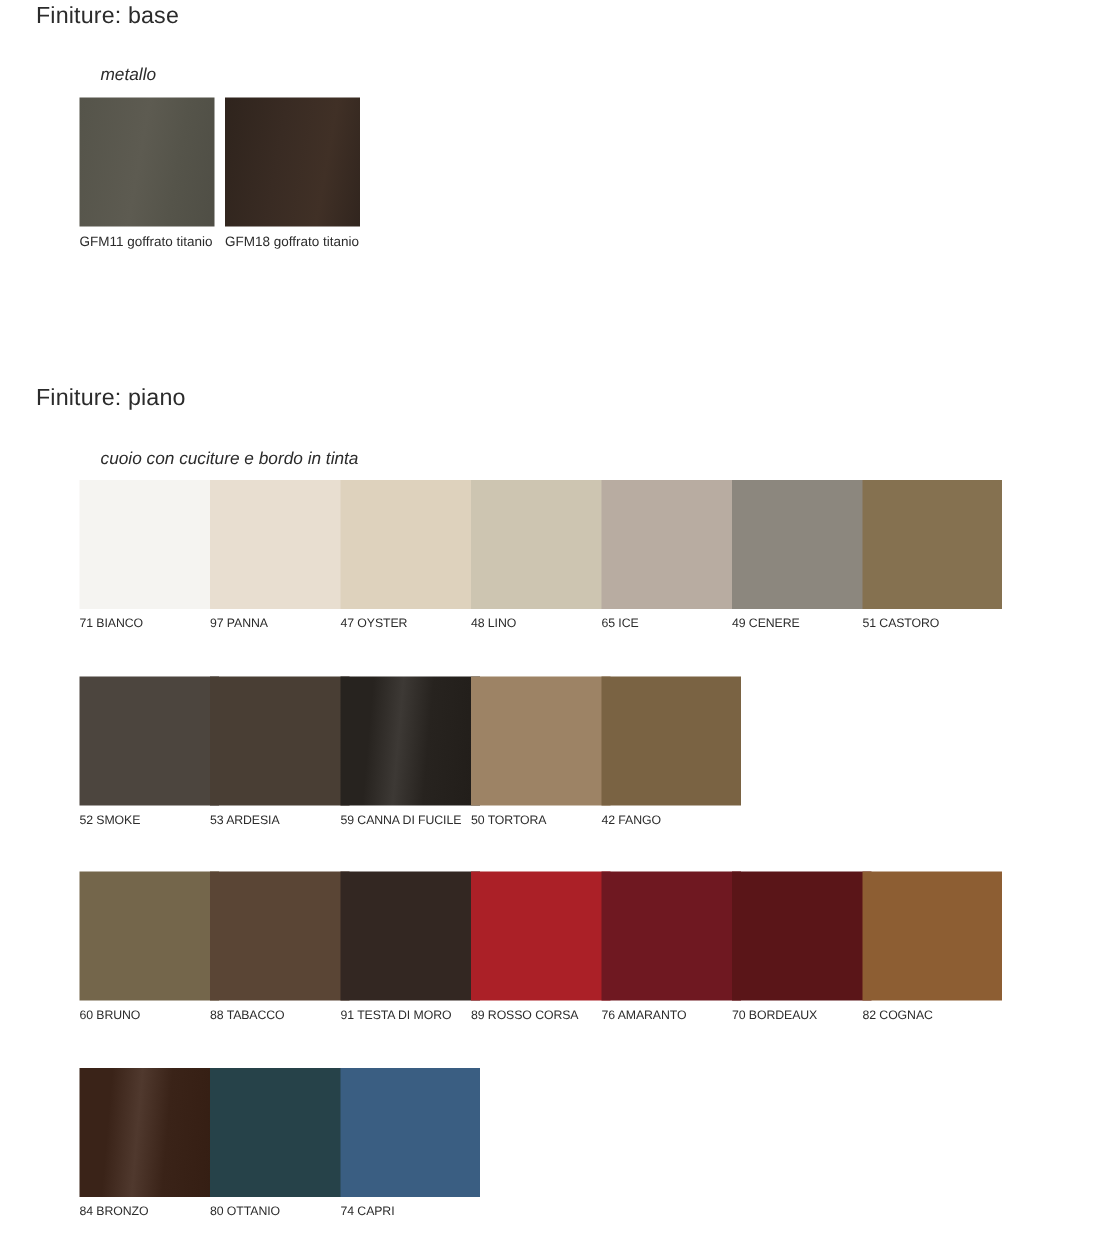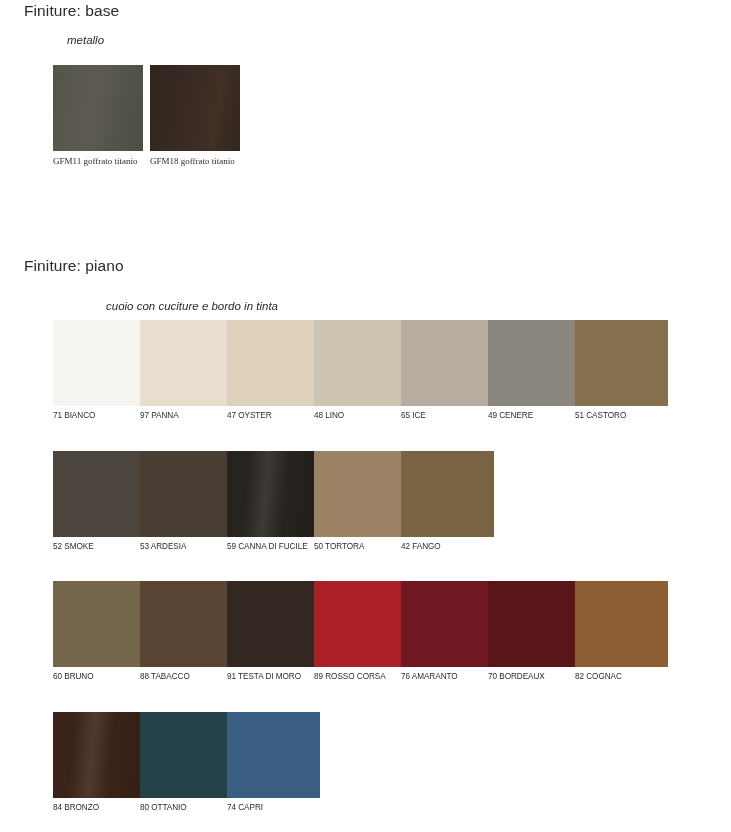--- a/index.html
+++ b/index.html
@@ -41,22 +41,22 @@
   
   .group-subtitle {
     position: absolute;
     font-family: "Liberation Sans", sans-serif;
     font-style: italic;
     font-size: 11.5px;
     font-weight: 400;
     color: #2b2b2b;
     white-space: nowrap;
   }
-  #sub-metallo { left: 67px; top: 34px; }
-  #sub-cuoio   { left: 67px; top: 300px; margin-left: 39px; }
+  #sub-metallo { left: 67px; top: 44px; }
+  #sub-cuoio   { left: 67px; top: 300px; }
 
   
   .grid {
     position: absolute;
     left: 53px;
     display: flex;
     flex-wrap: wrap;
   }
 
   .swatch-cell {
@@ -86,21 +86,20 @@
 
   
   #grid-metallo { top: 65px; }
   #grid-metallo .chip { width: 90px; height: 86px; }
   #grid-metallo .swatch-cell { width: 90px; margin-right: 7px; }
   #grid-metallo .chip-label {
     font-size: 9px;
     line-height: 11.5px;
     width: 90px;
     letter-spacing: 0;
-    font-family: Liberation Serif, serif;
   }
 
   
   #grid-cuoio { top: 320px; width: 690px; }
   #grid-cuoio .swatch-cell { margin-bottom: 29px; }
 
   .row-break { width: 100%; height: 0; }
 </style>
 </head>
 <body>

